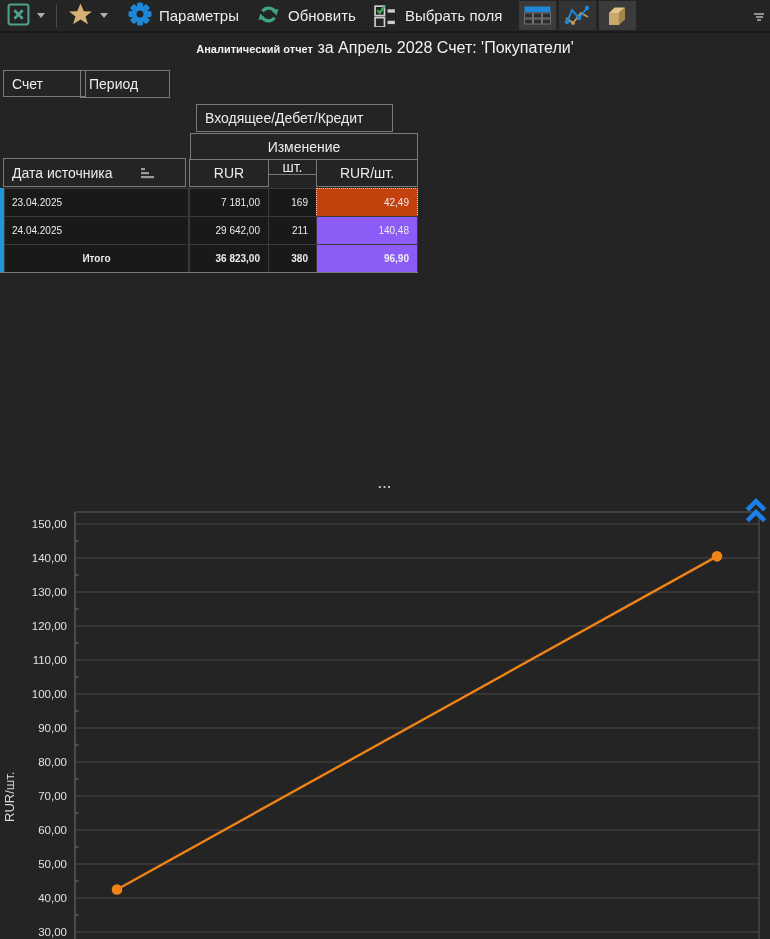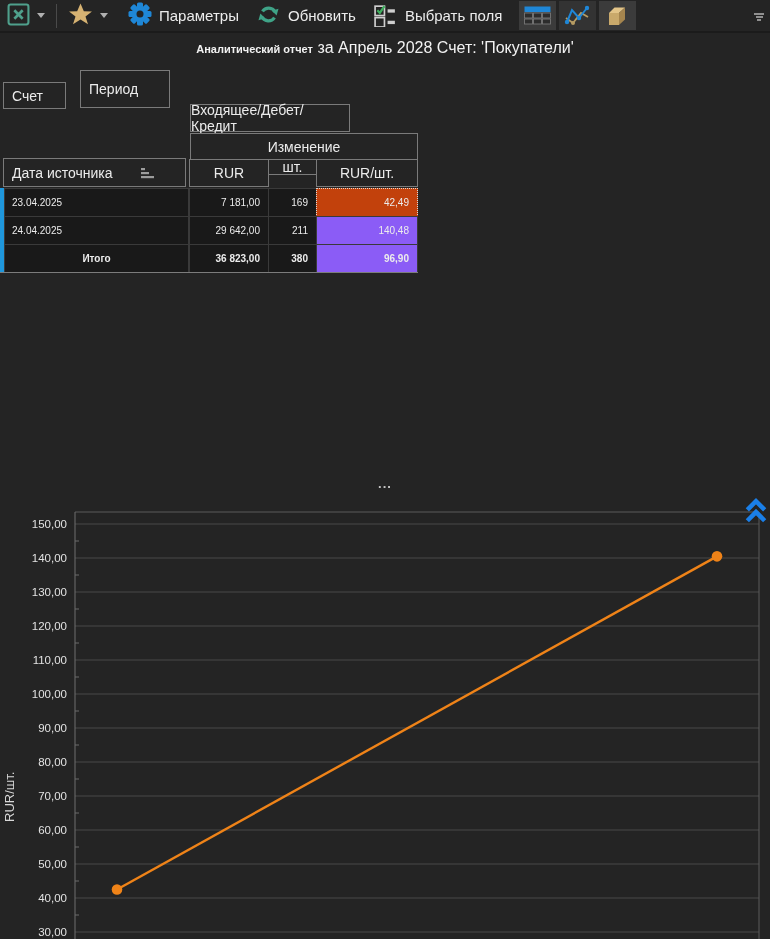--- a/index.html
+++ b/index.html
@@ -23,23 +23,23 @@
   .more-icon i:nth-child(2){width:7px;}
   .more-icon i:nth-child(3){width:4px;}
 
   
   .title-row{position:absolute;left:0;top:39px;width:770px;text-align:center;font-size:16px;color:#f2f2f2;}
   .title-row b{font-size:11px;font-weight:bold;}
 
   
   .box{position:absolute;box-sizing:border-box;border:1px solid #7a7a7a;display:flex;align-items:center;
        font-size:14px;color:#ececec;background:transparent;}
-  #btn-schet{left:3px;top:70px;width:63px;height:27px;padding-left:8px;margin-top:12px;}
-  #btn-period{left:80px;top:70px;width:90px;height:38px;padding-left:8px;}
-  #hdr-measure{left:190px;top:104px;width:160px;height:28px;}
+  #btn-schet{left:3px;top:70px;width:83px;height:27px;padding-left:8px;}
+  #btn-period{left:80px;top:70px;width:90px;height:28px;padding-left:8px;}
+  #hdr-measure{left:196px;top:104px;width:197px;height:28px;padding-left:8px;}
   #hdr-group{left:190px;top:133px;width:228px;height:27px;justify-content:center;}
   #hdr-rowdim{left:3px;top:158px;width:183px;height:29px;padding-left:8px;}
   #hdr-rowdim .sort{margin-left:auto;margin-right:30px;display:flex;}
   #hdr-col-rur{left:189px;top:159px;width:80px;height:28px;justify-content:center;}
   #hdr-col-qty{left:268px;top:159px;width:49px;height:16px;justify-content:center;}
   #hdr-col-rate{left:316px;top:159px;width:102px;height:28px;justify-content:center;}
 
   
   .cell{position:absolute;box-sizing:border-box;background:#191919;border:1px solid #3a3a3a;
         display:flex;align-items:center;font-size:10px;height:29px;}

